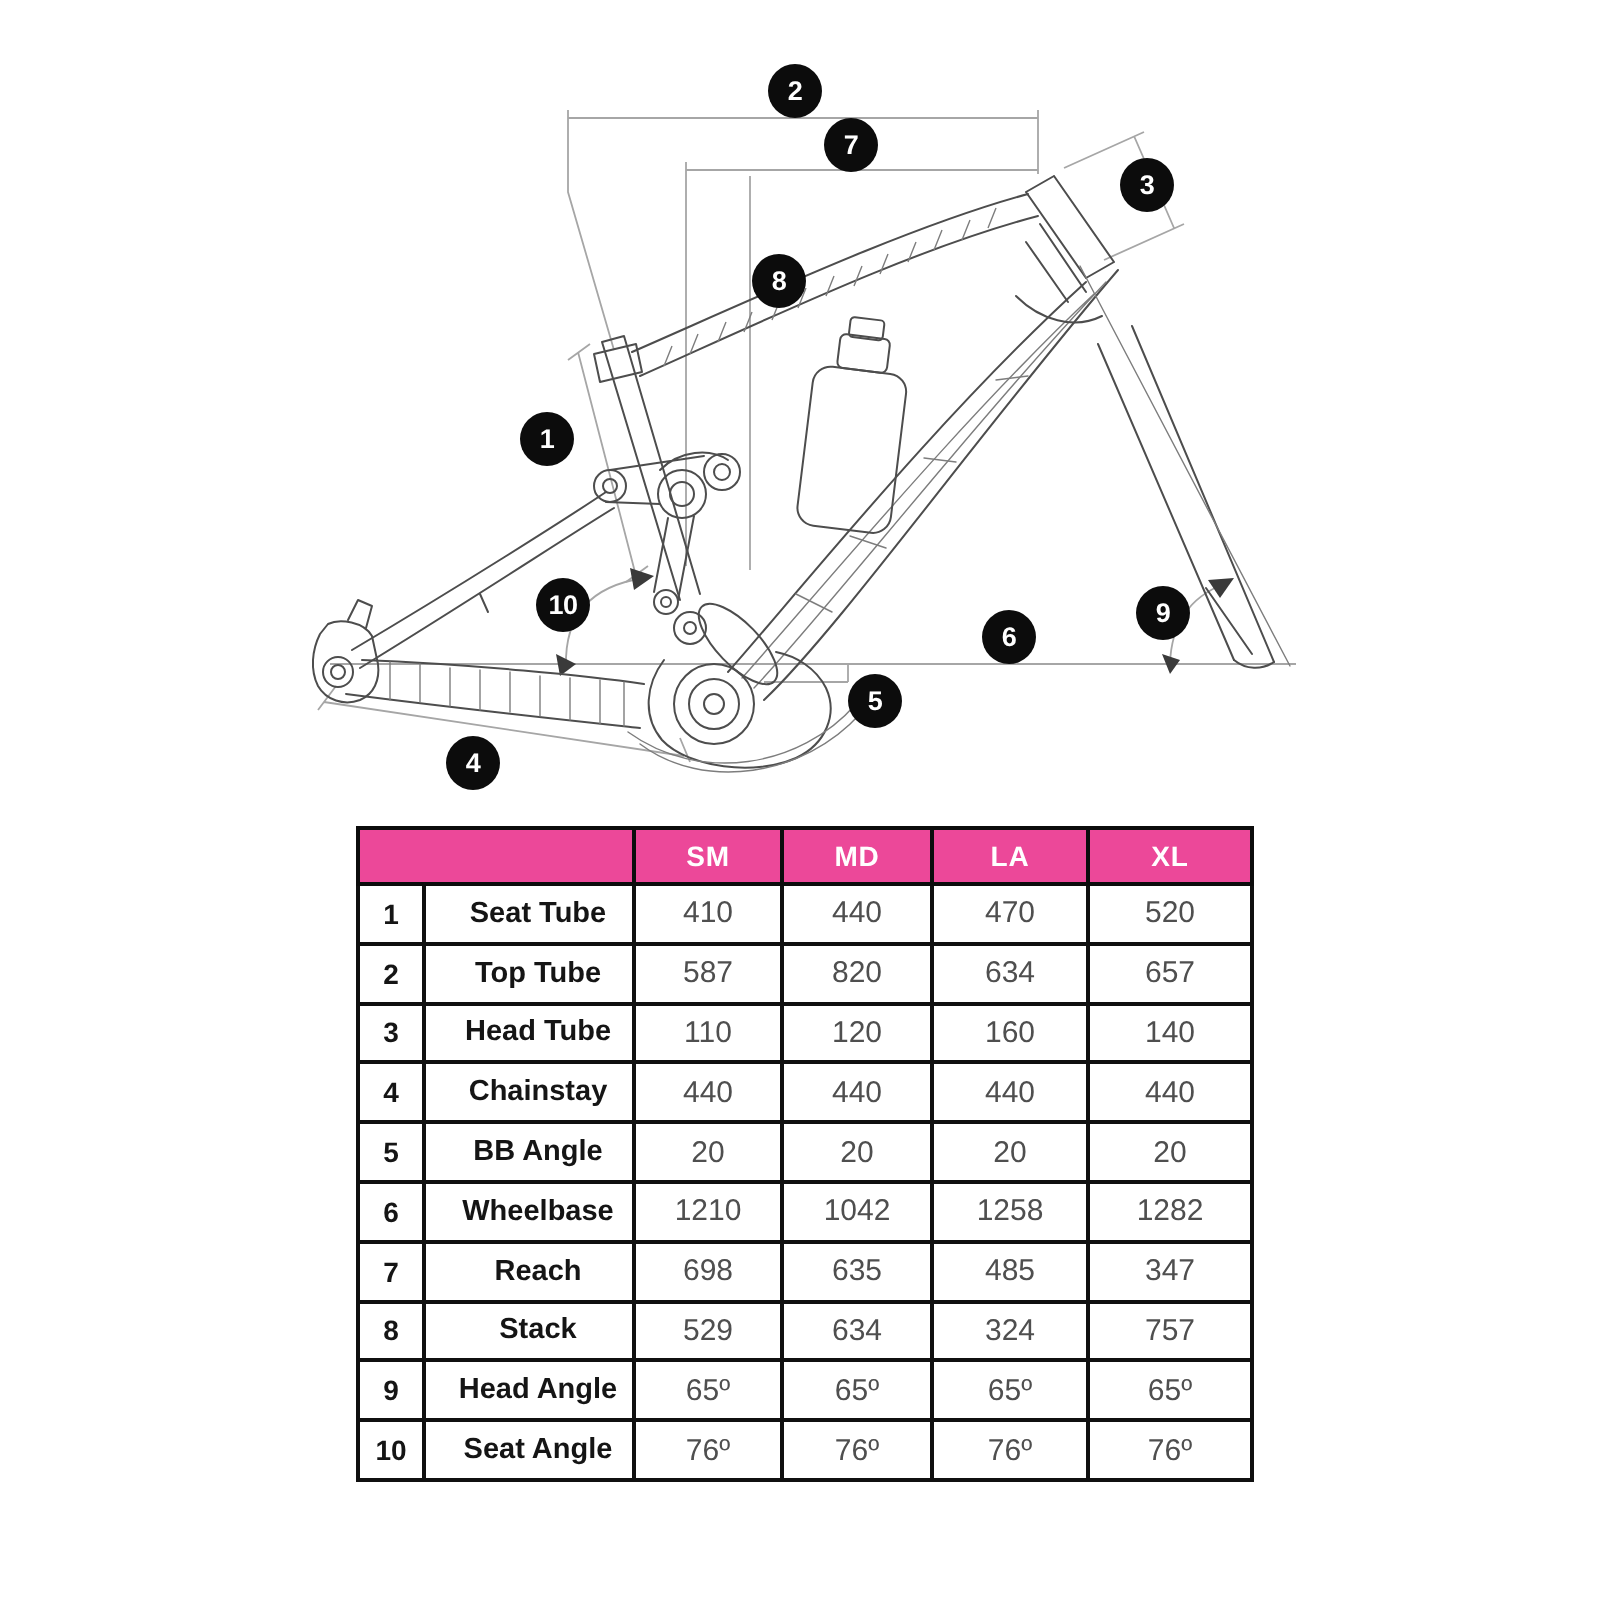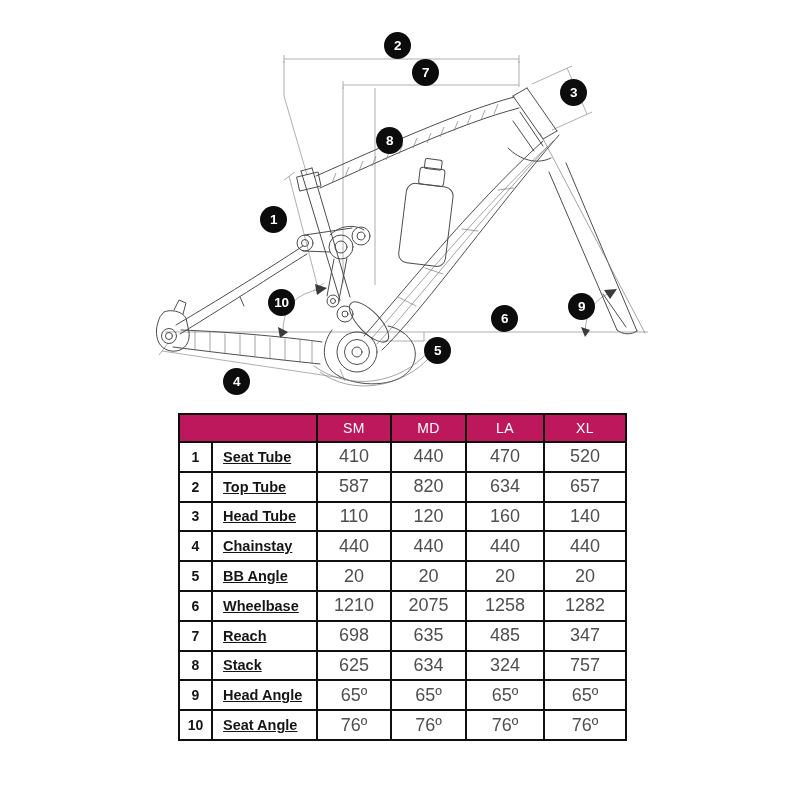--- a/index.html
+++ b/index.html
@@ -10,26 +10,26 @@
   .thin-stroke{stroke:#7d7d7d;stroke-width:.7;fill:none;}
   .dim-stroke{stroke:#a6a6a6;stroke-width:.9;fill:none;}
   .arrow{fill:#3a3a3a;stroke:none;}
   .callout{position:absolute;width:27px;height:27px;border-radius:50%;background:#0c0c0c;
            color:#ffffff;font-weight:bold;font-size:13.5px;display:flex;align-items:center;
            justify-content:center;line-height:1;letter-spacing:-.3px;}
   table.geo{position:absolute;left:178px;top:413px;width:447px;border-collapse:collapse;
             table-layout:fixed;}
   table.geo th,table.geo td{border:2px solid #101010;overflow:hidden;white-space:nowrap;}
   table.geo thead tr{height:28px;}
-  table.geo thead th{background:#be185d;color:#ffffff;font-size:14px;font-weight:normal;
+  table.geo thead th{background:#ec4899;color:#ffffff;font-size:14px;font-weight:bold;
                      letter-spacing:.4px;border-color:#0c0c0c;text-align:center;}
   table.geo tbody tr{height:29.8px;}
   td.num{font-weight:bold;font-size:14px;color:#151515;text-align:center;}
-  td.lbl{font-weight:bold;font-size:14.5px;color:#151515;text-align:left;padding-left:10px;text-decoration:underline;}
-  td.val{font-size:18px;color:#4f4f4f;text-align:center;}
+  td.lbl{font-weight:bold;font-size:14.5px;color:#151515;text-align:center;padding-left:10px;}
+  td.val{font-size:15px;color:#4f4f4f;text-align:center;}
 </style>
 </head>
 <body>
 
 <div class="stage">
 
   <svg width="800" height="410" viewBox="0 0 800 410">
 
     <g class="dim-stroke">
 
@@ -203,36 +203,36 @@
         <td class="lbl">BB Angle</td>
         <td class="val">20</td>
         <td class="val">20</td>
         <td class="val">20</td>
         <td class="val">20</td>
       </tr>
       <tr>
         <td class="num">6</td>
         <td class="lbl">Wheelbase</td>
         <td class="val">1210</td>
-        <td class="val">2075</td>
+        <td class="val">1042</td>
         <td class="val">1258</td>
         <td class="val">1282</td>
       </tr>
       <tr>
         <td class="num">7</td>
         <td class="lbl">Reach</td>
         <td class="val">698</td>
         <td class="val">635</td>
         <td class="val">485</td>
         <td class="val">347</td>
       </tr>
       <tr>
         <td class="num">8</td>
         <td class="lbl">Stack</td>
-        <td class="val">625</td>
+        <td class="val">529</td>
         <td class="val">634</td>
         <td class="val">324</td>
         <td class="val">757</td>
       </tr>
       <tr>
         <td class="num">9</td>
         <td class="lbl">Head Angle</td>
         <td class="val">65º</td>
         <td class="val">65º</td>
         <td class="val">65º</td>

